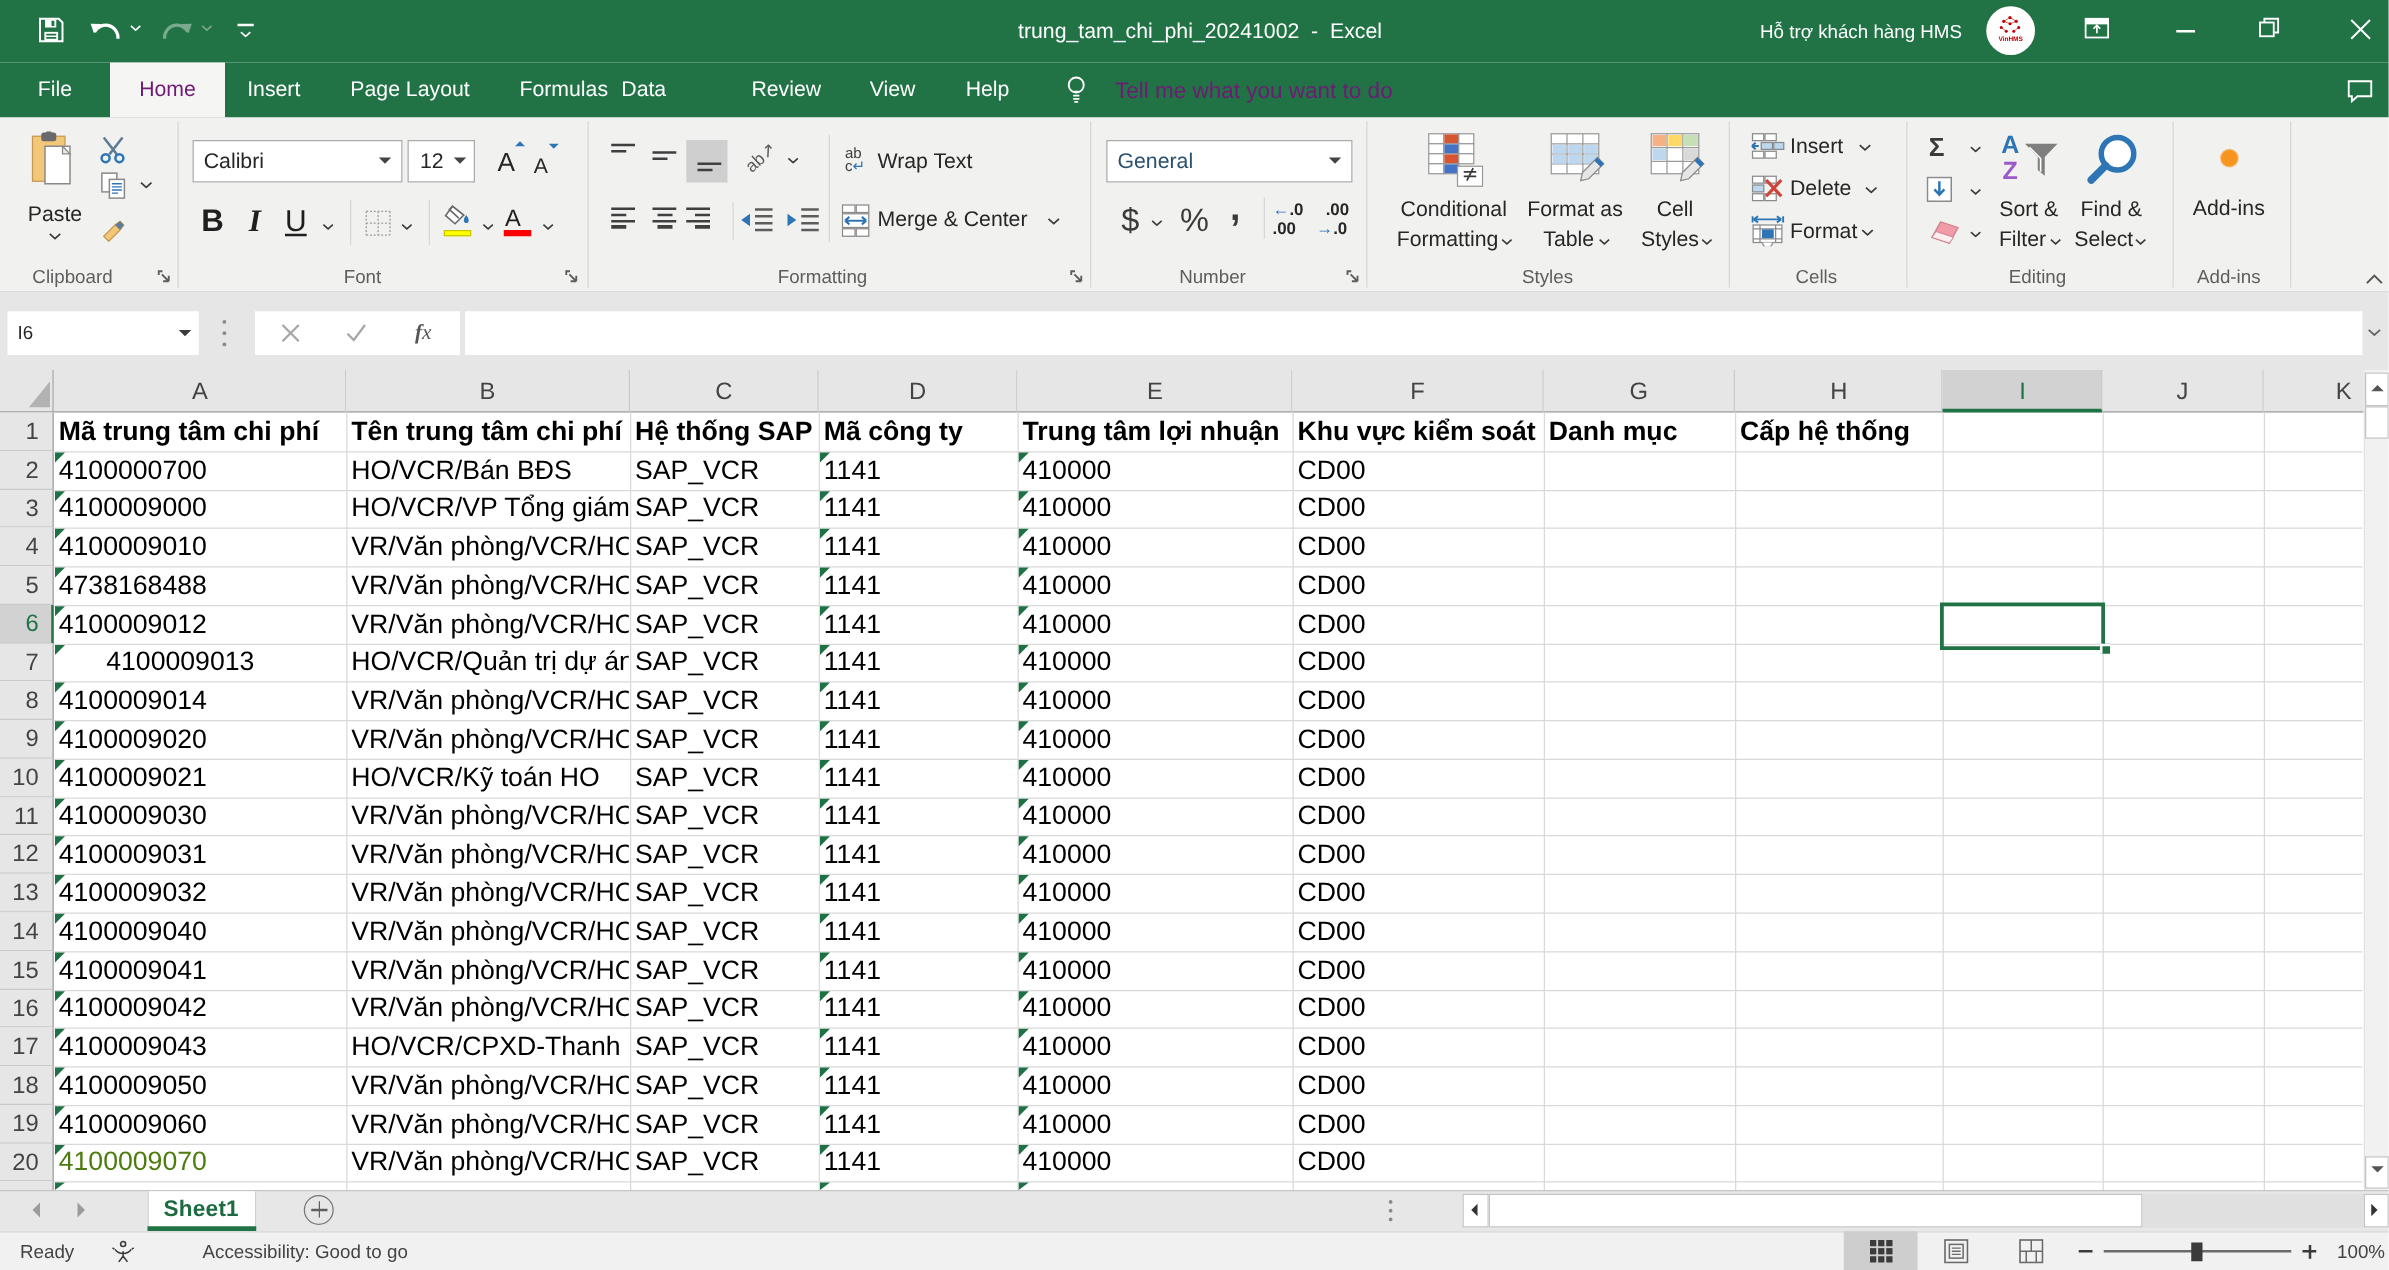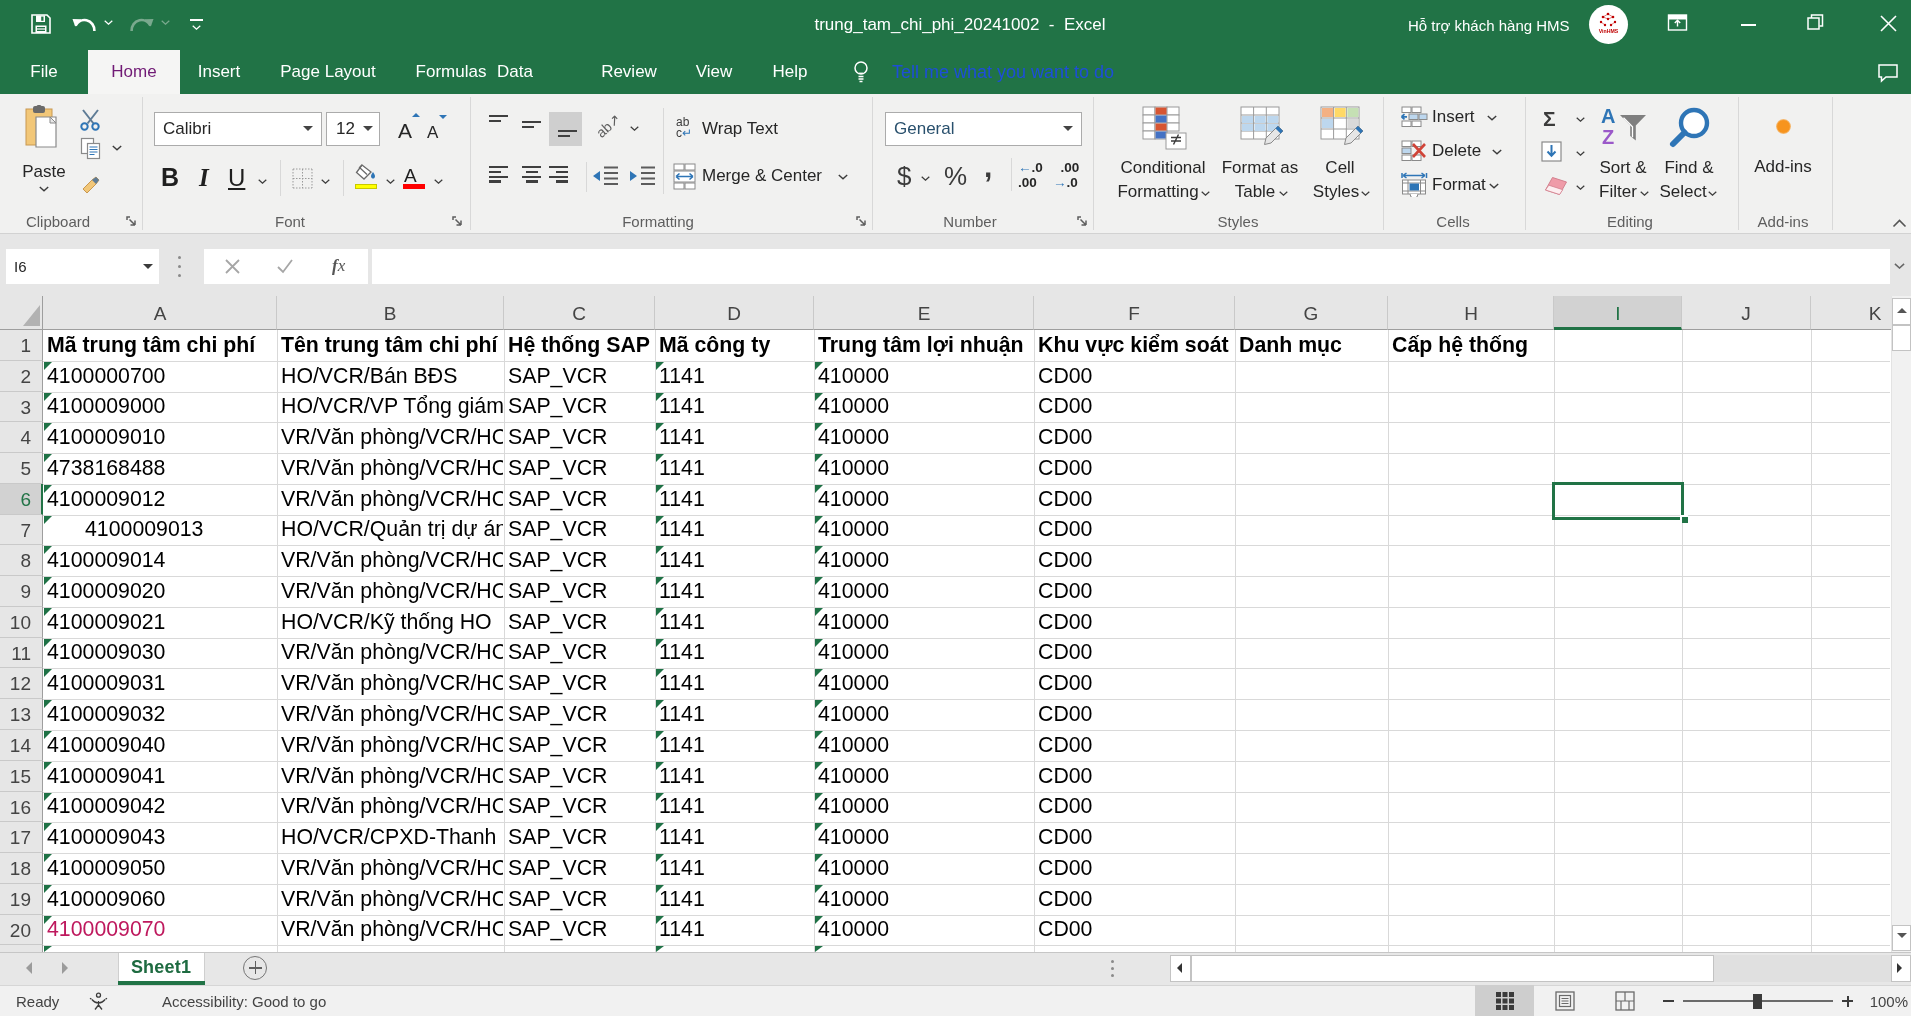--- a/index.html
+++ b/index.html
@@ -78,21 +78,21 @@
 <div style="position:absolute;left:451px;transform:translateX(-50%);top:72px;margin-top:-11px;font-size:17px;color:#fff;font-weight:normal;white-space:nowrap;line-height:21px;">Formulas</div>
 <div style="position:absolute;left:515px;transform:translateX(-50%);top:72px;margin-top:-11px;font-size:17px;color:#fff;font-weight:normal;white-space:nowrap;line-height:21px;">Data</div>
 <div style="position:absolute;left:629px;transform:translateX(-50%);top:72px;margin-top:-11px;font-size:17px;color:#fff;font-weight:normal;white-space:nowrap;line-height:21px;">Review</div>
 <div style="position:absolute;left:714px;transform:translateX(-50%);top:72px;margin-top:-11px;font-size:17px;color:#fff;font-weight:normal;white-space:nowrap;line-height:21px;">View</div>
 <div style="position:absolute;left:790px;transform:translateX(-50%);top:72px;margin-top:-11px;font-size:17px;color:#fff;font-weight:normal;white-space:nowrap;line-height:21px;">Help</div>
 <svg class="ab" style="left:852px;top:60px" width="18" height="24" viewBox="0 0 18 24">
 <circle cx="9" cy="8" r="6" fill="none" stroke="#fff" stroke-width="1.5"></circle>
 <path d="M6.5 16.5 h5 M6.5 19 h5 M7.5 21.5 h3" stroke="#fff" stroke-width="1.4"></path>
 <path d="M7 13.3 h4" stroke="#fff" stroke-width="1.4"></path>
 </svg>
-<div style="position:absolute;left:892px;top:72px;margin-top:-11px;font-size:18px;color:#1d4ed8;font-weight:normal;white-space:nowrap;line-height:22px;">Tell me what you want to do</div>
+<div style="position:absolute;left:892px;top:72px;margin-top:-11px;font-size:18px;color:#701a75;font-weight:normal;white-space:nowrap;line-height:22px;">Tell me what you want to do</div>
 <svg class="ab" style="left:1877px;top:63px" width="22" height="20" viewBox="0 0 22 20">
 <path d="M2 2 h18 v12 h-11 l-4.5 4 v-4 h-2.5 z" fill="none" stroke="#fff" stroke-width="1.5"></path>
 </svg>
 <div style="position:absolute;left:0;top:94px;width:1911px;height:140px;background:#f1f1f0;border-bottom:1px solid #d2d2d2;"></div>
 <div style="position:absolute;left:142px;top:97px;width:1px;height:133px;background:#d8d8d8;"></div>
 <div style="position:absolute;left:470px;top:97px;width:1px;height:133px;background:#d8d8d8;"></div>
 <div style="position:absolute;left:872px;top:97px;width:1px;height:133px;background:#d8d8d8;"></div>
 <div style="position:absolute;left:1093px;top:97px;width:1px;height:133px;background:#d8d8d8;"></div>
 <div style="position:absolute;left:1383px;top:97px;width:1px;height:133px;background:#d8d8d8;"></div>
 <div style="position:absolute;left:1525px;top:97px;width:1px;height:133px;background:#d8d8d8;"></div>
@@ -577,21 +577,21 @@
 <div style="position:absolute;left:659px;top:545px;width:154px;height:31px;overflow:hidden;font-size:21.3px;font-weight:normal;color:#000;white-space:nowrap;line-height:30px;">1141</div>
 <div style="position:absolute;left:818px;top:545px;width:215px;height:31px;overflow:hidden;font-size:21.3px;font-weight:normal;color:#000;white-space:nowrap;line-height:30px;">410000</div>
 <div style="position:absolute;left:1038px;top:545px;width:196px;height:31px;overflow:hidden;font-size:21.3px;font-weight:normal;color:#000;white-space:nowrap;line-height:30px;">CD00</div>
 <div style="position:absolute;left:47px;top:576px;width:229px;height:31px;overflow:hidden;font-size:21.3px;font-weight:normal;color:#000;white-space:nowrap;line-height:30px;">4100009020</div>
 <div style="position:absolute;left:281px;top:576px;width:222px;height:31px;overflow:hidden;font-size:21.3px;font-weight:normal;color:#000;white-space:nowrap;line-height:30px;">VR/Văn phòng/VCR/HO BĐS</div>
 <div style="position:absolute;left:508px;top:576px;width:146px;height:31px;overflow:hidden;font-size:21.3px;font-weight:normal;color:#000;white-space:nowrap;line-height:30px;">SAP_VCR</div>
 <div style="position:absolute;left:659px;top:576px;width:154px;height:31px;overflow:hidden;font-size:21.3px;font-weight:normal;color:#000;white-space:nowrap;line-height:30px;">1141</div>
 <div style="position:absolute;left:818px;top:576px;width:215px;height:31px;overflow:hidden;font-size:21.3px;font-weight:normal;color:#000;white-space:nowrap;line-height:30px;">410000</div>
 <div style="position:absolute;left:1038px;top:576px;width:196px;height:31px;overflow:hidden;font-size:21.3px;font-weight:normal;color:#000;white-space:nowrap;line-height:30px;">CD00</div>
 <div style="position:absolute;left:47px;top:607px;width:229px;height:31px;overflow:hidden;font-size:21.3px;font-weight:normal;color:#000;white-space:nowrap;line-height:30px;">4100009021</div>
-<div style="position:absolute;left:281px;top:607px;width:222px;height:31px;overflow:hidden;font-size:21.3px;font-weight:normal;color:#000;white-space:nowrap;line-height:30px;">HO/VCR/Kỹ thống HO</div>
+<div style="position:absolute;left:281px;top:607px;width:222px;height:31px;overflow:hidden;font-size:21.3px;font-weight:normal;color:#000;white-space:nowrap;line-height:30px;">HO/VCR/Kỹ toán HO</div>
 <div style="position:absolute;left:508px;top:607px;width:146px;height:31px;overflow:hidden;font-size:21.3px;font-weight:normal;color:#000;white-space:nowrap;line-height:30px;">SAP_VCR</div>
 <div style="position:absolute;left:659px;top:607px;width:154px;height:31px;overflow:hidden;font-size:21.3px;font-weight:normal;color:#000;white-space:nowrap;line-height:30px;">1141</div>
 <div style="position:absolute;left:818px;top:607px;width:215px;height:31px;overflow:hidden;font-size:21.3px;font-weight:normal;color:#000;white-space:nowrap;line-height:30px;">410000</div>
 <div style="position:absolute;left:1038px;top:607px;width:196px;height:31px;overflow:hidden;font-size:21.3px;font-weight:normal;color:#000;white-space:nowrap;line-height:30px;">CD00</div>
 <div style="position:absolute;left:47px;top:638px;width:229px;height:30px;overflow:hidden;font-size:21.3px;font-weight:normal;color:#000;white-space:nowrap;line-height:29px;">4100009030</div>
 <div style="position:absolute;left:281px;top:638px;width:222px;height:30px;overflow:hidden;font-size:21.3px;font-weight:normal;color:#000;white-space:nowrap;line-height:29px;">VR/Văn phòng/VCR/HO BĐS</div>
 <div style="position:absolute;left:508px;top:638px;width:146px;height:30px;overflow:hidden;font-size:21.3px;font-weight:normal;color:#000;white-space:nowrap;line-height:29px;">SAP_VCR</div>
 <div style="position:absolute;left:659px;top:638px;width:154px;height:30px;overflow:hidden;font-size:21.3px;font-weight:normal;color:#000;white-space:nowrap;line-height:29px;">1141</div>
 <div style="position:absolute;left:818px;top:638px;width:215px;height:30px;overflow:hidden;font-size:21.3px;font-weight:normal;color:#000;white-space:nowrap;line-height:29px;">410000</div>
 <div style="position:absolute;left:1038px;top:638px;width:196px;height:30px;overflow:hidden;font-size:21.3px;font-weight:normal;color:#000;white-space:nowrap;line-height:29px;">CD00</div>
@@ -636,21 +636,21 @@
 <div style="position:absolute;left:508px;top:853px;width:146px;height:31px;overflow:hidden;font-size:21.3px;font-weight:normal;color:#000;white-space:nowrap;line-height:30px;">SAP_VCR</div>
 <div style="position:absolute;left:659px;top:853px;width:154px;height:31px;overflow:hidden;font-size:21.3px;font-weight:normal;color:#000;white-space:nowrap;line-height:30px;">1141</div>
 <div style="position:absolute;left:818px;top:853px;width:215px;height:31px;overflow:hidden;font-size:21.3px;font-weight:normal;color:#000;white-space:nowrap;line-height:30px;">410000</div>
 <div style="position:absolute;left:1038px;top:853px;width:196px;height:31px;overflow:hidden;font-size:21.3px;font-weight:normal;color:#000;white-space:nowrap;line-height:30px;">CD00</div>
 <div style="position:absolute;left:47px;top:884px;width:229px;height:31px;overflow:hidden;font-size:21.3px;font-weight:normal;color:#000;white-space:nowrap;line-height:30px;">4100009060</div>
 <div style="position:absolute;left:281px;top:884px;width:222px;height:31px;overflow:hidden;font-size:21.3px;font-weight:normal;color:#000;white-space:nowrap;line-height:30px;">VR/Văn phòng/VCR/HO BĐS</div>
 <div style="position:absolute;left:508px;top:884px;width:146px;height:31px;overflow:hidden;font-size:21.3px;font-weight:normal;color:#000;white-space:nowrap;line-height:30px;">SAP_VCR</div>
 <div style="position:absolute;left:659px;top:884px;width:154px;height:31px;overflow:hidden;font-size:21.3px;font-weight:normal;color:#000;white-space:nowrap;line-height:30px;">1141</div>
 <div style="position:absolute;left:818px;top:884px;width:215px;height:31px;overflow:hidden;font-size:21.3px;font-weight:normal;color:#000;white-space:nowrap;line-height:30px;">410000</div>
 <div style="position:absolute;left:1038px;top:884px;width:196px;height:31px;overflow:hidden;font-size:21.3px;font-weight:normal;color:#000;white-space:nowrap;line-height:30px;">CD00</div>
-<div style="position:absolute;left:47px;top:915px;width:229px;height:30px;overflow:hidden;font-size:21.3px;font-weight:normal;color:#be185d;white-space:nowrap;line-height:29px;">4100009070</div>
+<div style="position:absolute;left:47px;top:915px;width:229px;height:30px;overflow:hidden;font-size:21.3px;font-weight:normal;color:#4d7c0f;white-space:nowrap;line-height:29px;">4100009070</div>
 <div style="position:absolute;left:281px;top:915px;width:222px;height:30px;overflow:hidden;font-size:21.3px;font-weight:normal;color:#000;white-space:nowrap;line-height:29px;">VR/Văn phòng/VCR/HO BĐS</div>
 <div style="position:absolute;left:508px;top:915px;width:146px;height:30px;overflow:hidden;font-size:21.3px;font-weight:normal;color:#000;white-space:nowrap;line-height:29px;">SAP_VCR</div>
 <div style="position:absolute;left:659px;top:915px;width:154px;height:30px;overflow:hidden;font-size:21.3px;font-weight:normal;color:#000;white-space:nowrap;line-height:29px;">1141</div>
 <div style="position:absolute;left:818px;top:915px;width:215px;height:30px;overflow:hidden;font-size:21.3px;font-weight:normal;color:#000;white-space:nowrap;line-height:29px;">410000</div>
 <div style="position:absolute;left:1038px;top:915px;width:196px;height:30px;overflow:hidden;font-size:21.3px;font-weight:normal;color:#000;white-space:nowrap;line-height:29px;">CD00</div>
 <div style="position:absolute;left:44px;top:362px;width:0;height:0;border-right:8px solid transparent;border-top:8px solid #1e7145;"></div>
 <div style="position:absolute;left:656px;top:362px;width:0;height:0;border-right:8px solid transparent;border-top:8px solid #1e7145;"></div>
 <div style="position:absolute;left:815px;top:362px;width:0;height:0;border-right:8px solid transparent;border-top:8px solid #1e7145;"></div>
 <div style="position:absolute;left:44px;top:393px;width:0;height:0;border-right:8px solid transparent;border-top:8px solid #1e7145;"></div>
 <div style="position:absolute;left:656px;top:393px;width:0;height:0;border-right:8px solid transparent;border-top:8px solid #1e7145;"></div>

